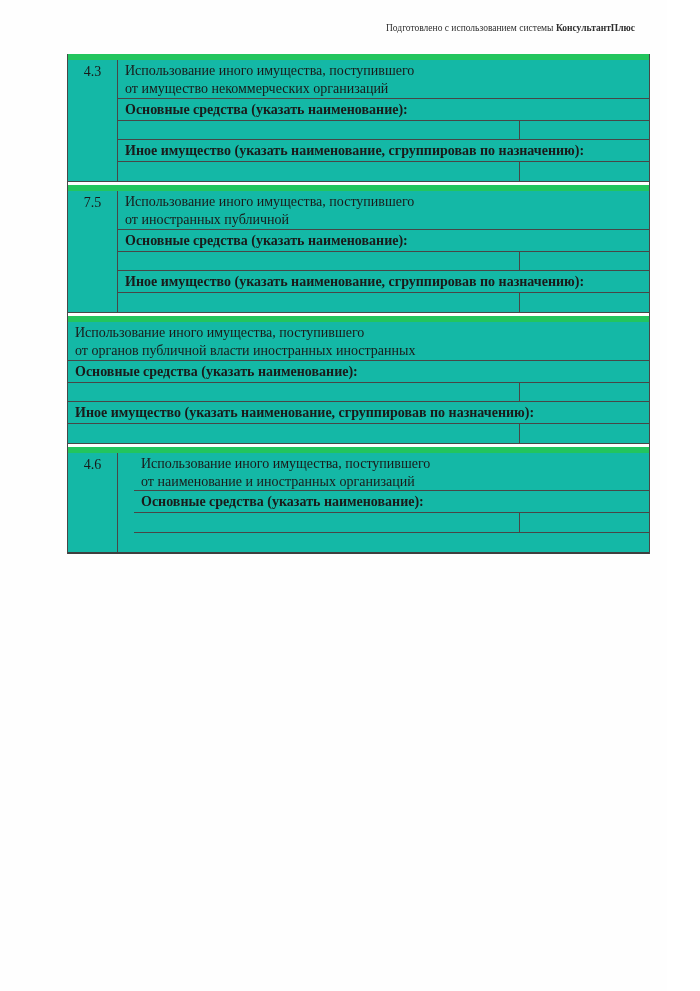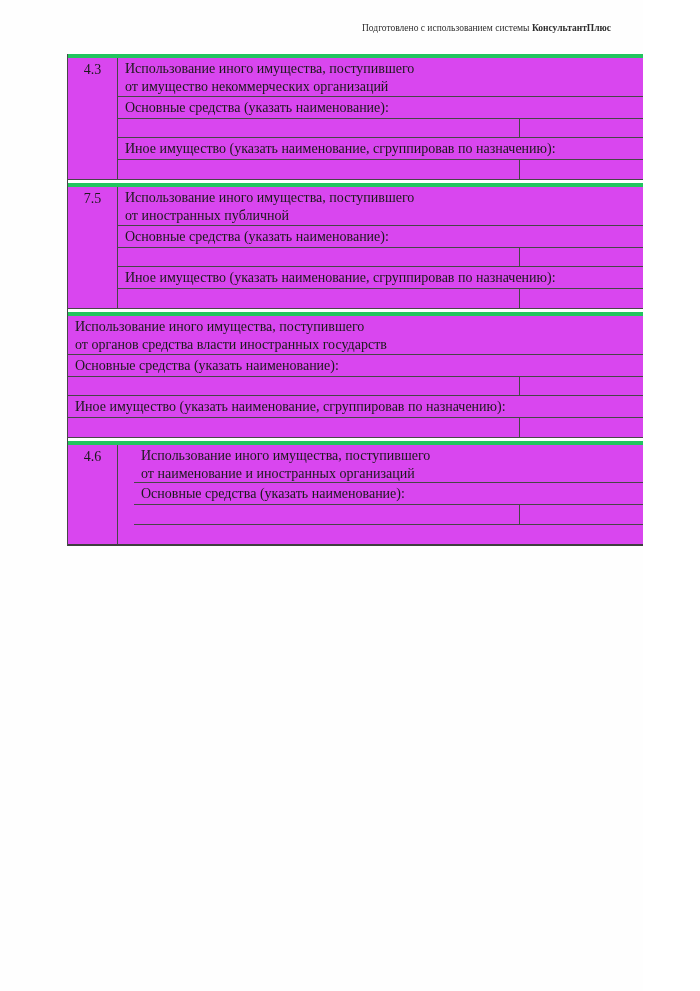--- a/index.html
+++ b/index.html
@@ -8,20 +8,21 @@
     background:#ffffff;
     font-family:"Liberation Serif", serif;
     color:#1a1a1a;
     -webkit-font-smoothing:antialiased;
   }
   .page {
     position:relative;
     width:643px; height:991px;
     background:#fefefe;
     overflow:hidden;
+    padding-left:24px;
   }
   .watermark {
     position:absolute;
     top:23px; right:32px;
     font-size:9.5px;
     line-height:11px;
     color:#2e2e2e;
     white-space:nowrap;
   }
   .watermark .brand { font-weight:bold; }
@@ -29,23 +30,23 @@
   .table-wrap {
     position:absolute;
     left:67px; top:54px;
     width:583px;
     box-sizing:border-box;
     border-left:1px solid #474747;
     border-right:1px solid #474747;
   }
   .sec {
     display:flex;
-    border-top:4px solid #22c55e;
+    border-top:6px solid #22c55e;
     border-bottom:1px solid #474747;
-    background:#d946ef;
+    background:#14b8a6;
   }
   .sec + .sec { margin-top:3px; }
   .sec.last { border-bottom:2px solid #3f3f3f;gap:16px; }
 
   .num-cell {
     flex:0 0 50px;
     width:50px;
     box-sizing:border-box;
     border-right:1px solid #474747;
     font-size:14px;
@@ -57,21 +58,21 @@
   .row {
     box-sizing:border-box;
     border-bottom:1px solid #474747;
     font-size:14px;
     line-height:18px;
   }
   .row:last-child { border-bottom:none; }
   .row.header { height:39px; padding:2px 6px 0 7px; }
   .sec.last .row.header { height:38px; }
   .row.header .tline { display:block; white-space:nowrap; }
-  .row.label { height:22px; padding:2px 6px 0 7px; white-space:nowrap; }
+  .row.label { height:22px; padding:2px 6px 0 7px; white-space:nowrap;font-weight:bold; }
   .row.split { height:19px; display:flex; }
   .sec.last .row.split { height:20px; }
   .row.split .cell-a { flex:1 1 auto; }
   .row.split .cell-b {
     flex:0 0 130px;
     box-sizing:border-box;
     border-left:1px solid #474747;
   }
   .row.full-empty { height:19px; }
 </style>
@@ -124,21 +125,21 @@
           <div class="cell-a"></div>
           <div class="cell-b"></div>
         </div>
       </div>
     </div>
 
     <div class="sec">
       <div class="rows">
         <div class="row header">
           <span class="tline">Использование иного имущества, поступившего</span>
-          <span class="tline">от органов средства власти иностранных государств</span>
+          <span class="tline">от органов публичной власти иностранных иностранных</span>
         </div>
         <div class="row label">Основные средства (указать наименование):</div>
         <div class="row split">
           <div class="cell-a"></div>
           <div class="cell-b"></div>
         </div>
         <div class="row label">Иное имущество (указать наименование, сгруппировав по назначению):</div>
         <div class="row split">
           <div class="cell-a"></div>
           <div class="cell-b"></div>

